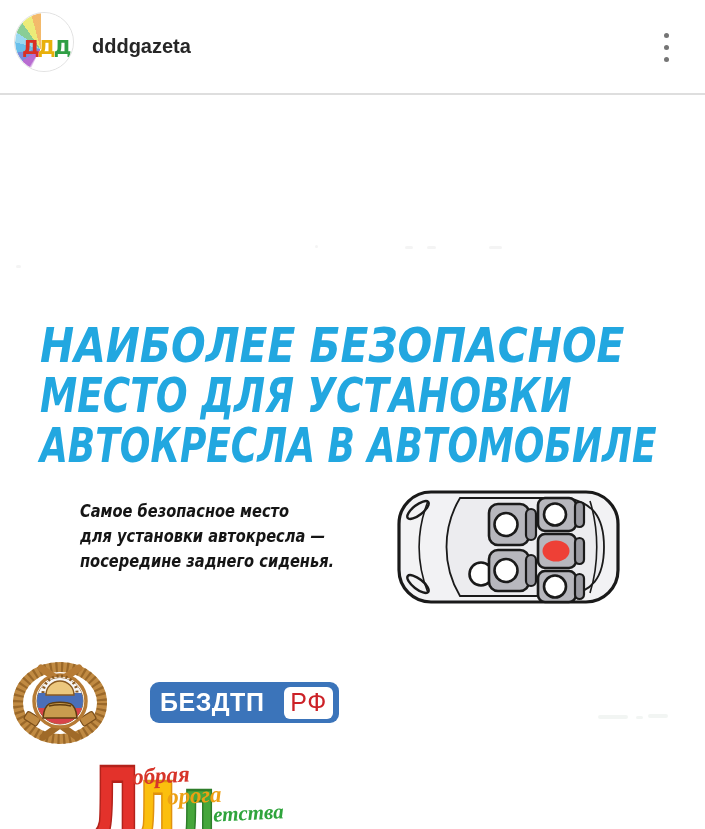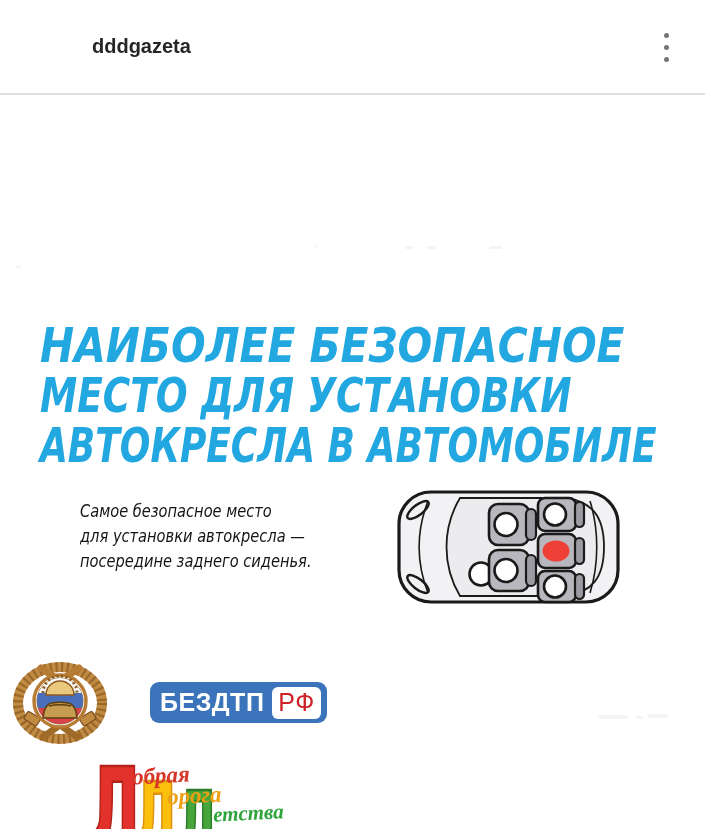--- a/index.html
+++ b/index.html
@@ -29,32 +29,32 @@
 
   .headline{position:absolute;left:40px;top:193px;color:#22a7e0;
             font-family:"DejaVu Sans",sans-serif;font-weight:bold;font-style:italic;
             font-size:48px;line-height:50px;}
   .headline div{white-space:nowrap;transform-origin:left center;}
   .headline div:nth-child(1){transform:scaleX(.85);}
   .headline div:nth-child(2){transform:scaleX(.78);}
   .headline div:nth-child(3){transform:scaleX(.75);}
 
   .caption{position:absolute;left:80px;top:372px;color:#151515;
-           font-family:"DejaVu Sans",sans-serif;font-weight:normal;font-style:italic;
+           font-family:"DejaVu Sans",sans-serif;font-weight:bold;font-style:italic;
            font-size:17px;line-height:25px;}
   .caption div{white-space:nowrap;transform:scaleX(.86);transform-origin:left center;}
 
   .car{position:absolute;left:396px;top:361px;width:226px;height:118px;}
 
   
   .gibdd{position:absolute;left:13px;top:535px;width:94px;height:82px;}
 
   .bezdtp{position:absolute;left:150px;top:555px;height:41px;box-sizing:border-box;
           background:#3b74ba;border-radius:9px;display:flex;align-items:center;
-          padding:0 6px 0 10px;gap:8px;}
+          padding:0 6px 0 10px;gap:20px;}
   .bezdtp .bz{color:#ffffff;font-weight:bold;font-size:25px;letter-spacing:.5px;
           font-family:"Liberation Sans",sans-serif;}
   .bezdtp .rf{background:#ffffff;color:#cc2127;font-weight:normal;font-size:25px;
           border-radius:6px;padding:1px 6px 2px 6px;letter-spacing:.5px;}
 
   .ddd{position:absolute;left:88px;top:630px;width:192px;height:90px;
        font-family:"DejaVu Sans",sans-serif;}
   .ddd .big{position:absolute;font-weight:bold;line-height:1;transform:scaleX(.58);
        transform-origin:left top;}
   .ddd .big.r{left:0;top:-3px;font-size:110px;color:#e3322b;-webkit-text-stroke:2.5px #b3221b;}
@@ -68,20 +68,24 @@
 
   
   .art{position:absolute;background:#ebebeb;opacity:.55;border-radius:2px;}
 </style>
 </head>
 <body>
 
 <div class="page">
 
   <div class="header">
+    <div class="avatar">
+      <span class="fan"></span>
+      <span class="mini"><i style="color:#d93025">Д</i><i style="color:#e8b00a">Д</i><i style="color:#2f9e44">Д</i></span>
+    </div>
     <span class="username">dddgazeta</span>
     <div class="more">
       <i></i>
       <i></i>
       <i></i>
     </div>
   </div>
 
   <div class="image">
 

